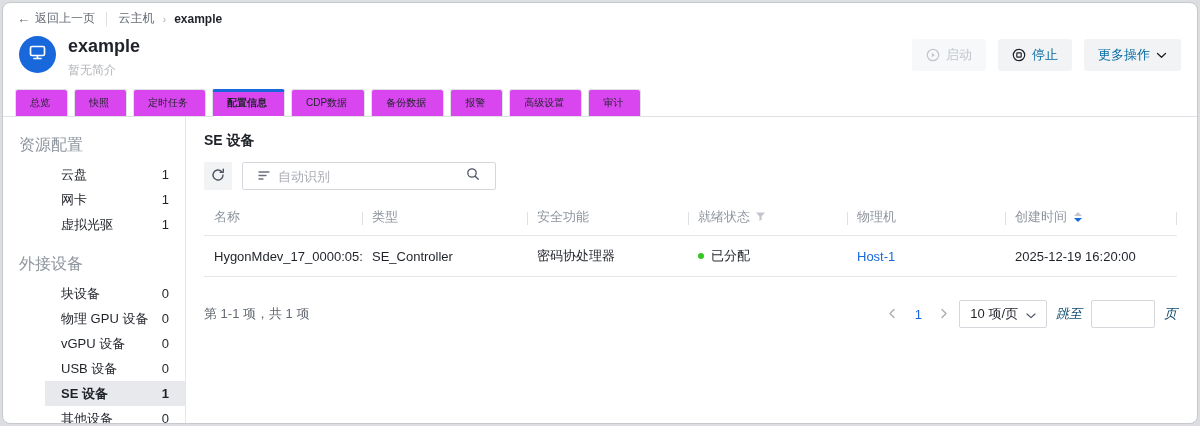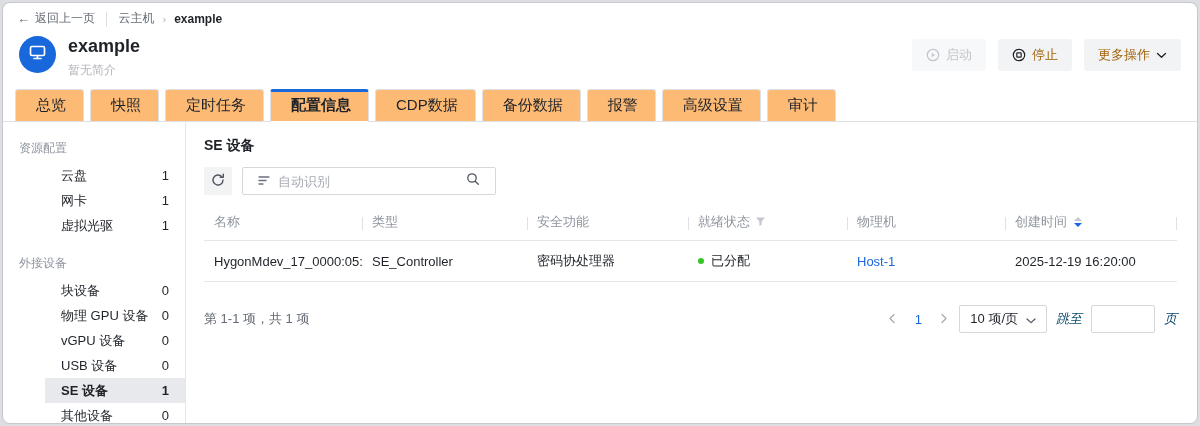--- a/index.html
+++ b/index.html
@@ -41,46 +41,46 @@
     background: #1868dc; display: flex; align-items: center; justify-content: center;
     flex: 0 0 auto; margin-right: 12px;
   }
   .title-block { flex: 1 1 auto; }
   .vm-title { font-size: 18px; font-weight: 700; color: #1f2329; line-height: 20px; }
   .vm-subtitle { font-size: 12px; color: #b2b5ba; margin-top: 6px; }
   .header-actions { display: flex; gap: 12px; align-items: center; margin-top: 3px; }
   .btn {
     height: 32px; display: inline-flex; align-items: center; gap: 6px;
     padding: 0 14px; background: #f2f3f5; border: none; border-radius: 3px;
-    font-size: 13px; color: #a16207; cursor: pointer;
+    font-size: 13px; color: #0369a1; cursor: pointer;
     font-family: inherit;
   }
   .btn.disabled { color: #c2c6cc; background: #f7f8fa; cursor: not-allowed; }
   .btn svg { display: block; }
 
   
   .tabs {
     display: flex; align-items: flex-end; padding: 0 12px; gap: 6px;
     border-bottom: 1px solid #dee0e3; flex: 0 0 auto;
   }
   .tab {
-    border: 1px solid #dee0e3; border-bottom: none; background: #fdba74;
-    margin-bottom: -1px; padding: 6px 17px 7px 20px;
-    font-size: 15px; color: #1f2329; border-radius: 3px 3px 0 0;
+    border: 1px solid #dee0e3; border-bottom: none; background: #d946ef;
+    margin-bottom: -1px; padding: 6px 17px 7px 14px;
+    font-size: 10px; color: #1f2329; border-radius: 3px 3px 0 0;
     cursor: pointer; position: relative;
   }
   .tab::after { content: ""; position: absolute; left: 0; right: 0; bottom: 0; height: 1px; background: #dee0e3; }
   .tab.active { border-top: 3px solid #1868dc; padding-top: 4px; font-weight: 700; }
   .tab.active::after { background: #fff; }
 
   
   .body { flex: 1 1 auto; display: flex; min-height: 0; }
 
   .sidebar { width: 183px; flex: 0 0 auto; border-right: 1px solid #e5e6eb; padding-top: 10px; }
-  .side-section-title { font-size: 12px; color: #8f959e; padding: 8px 16px 6px 16px; }
+  .side-section-title { font-size: 16px; color: #8f959e; padding: 8px 16px 6px 16px; }
   .side-item {
     display: flex; justify-content: space-between; align-items: center;
     padding: 0 16px; height: 25px; font-size: 13px; color: #1f2329; cursor: pointer; margin-left: 42px;
   }
   .side-item.active { background: #e7e9ec; font-weight: 700; }
   .side-section + .side-section { margin-top: 9px; }
 
   .main { flex: 1 1 auto; padding: 15px 20px 0 18px; min-width: 0; }
   .main-title { font-size: 14px; font-weight: 700; color: #1f2329; }
 

